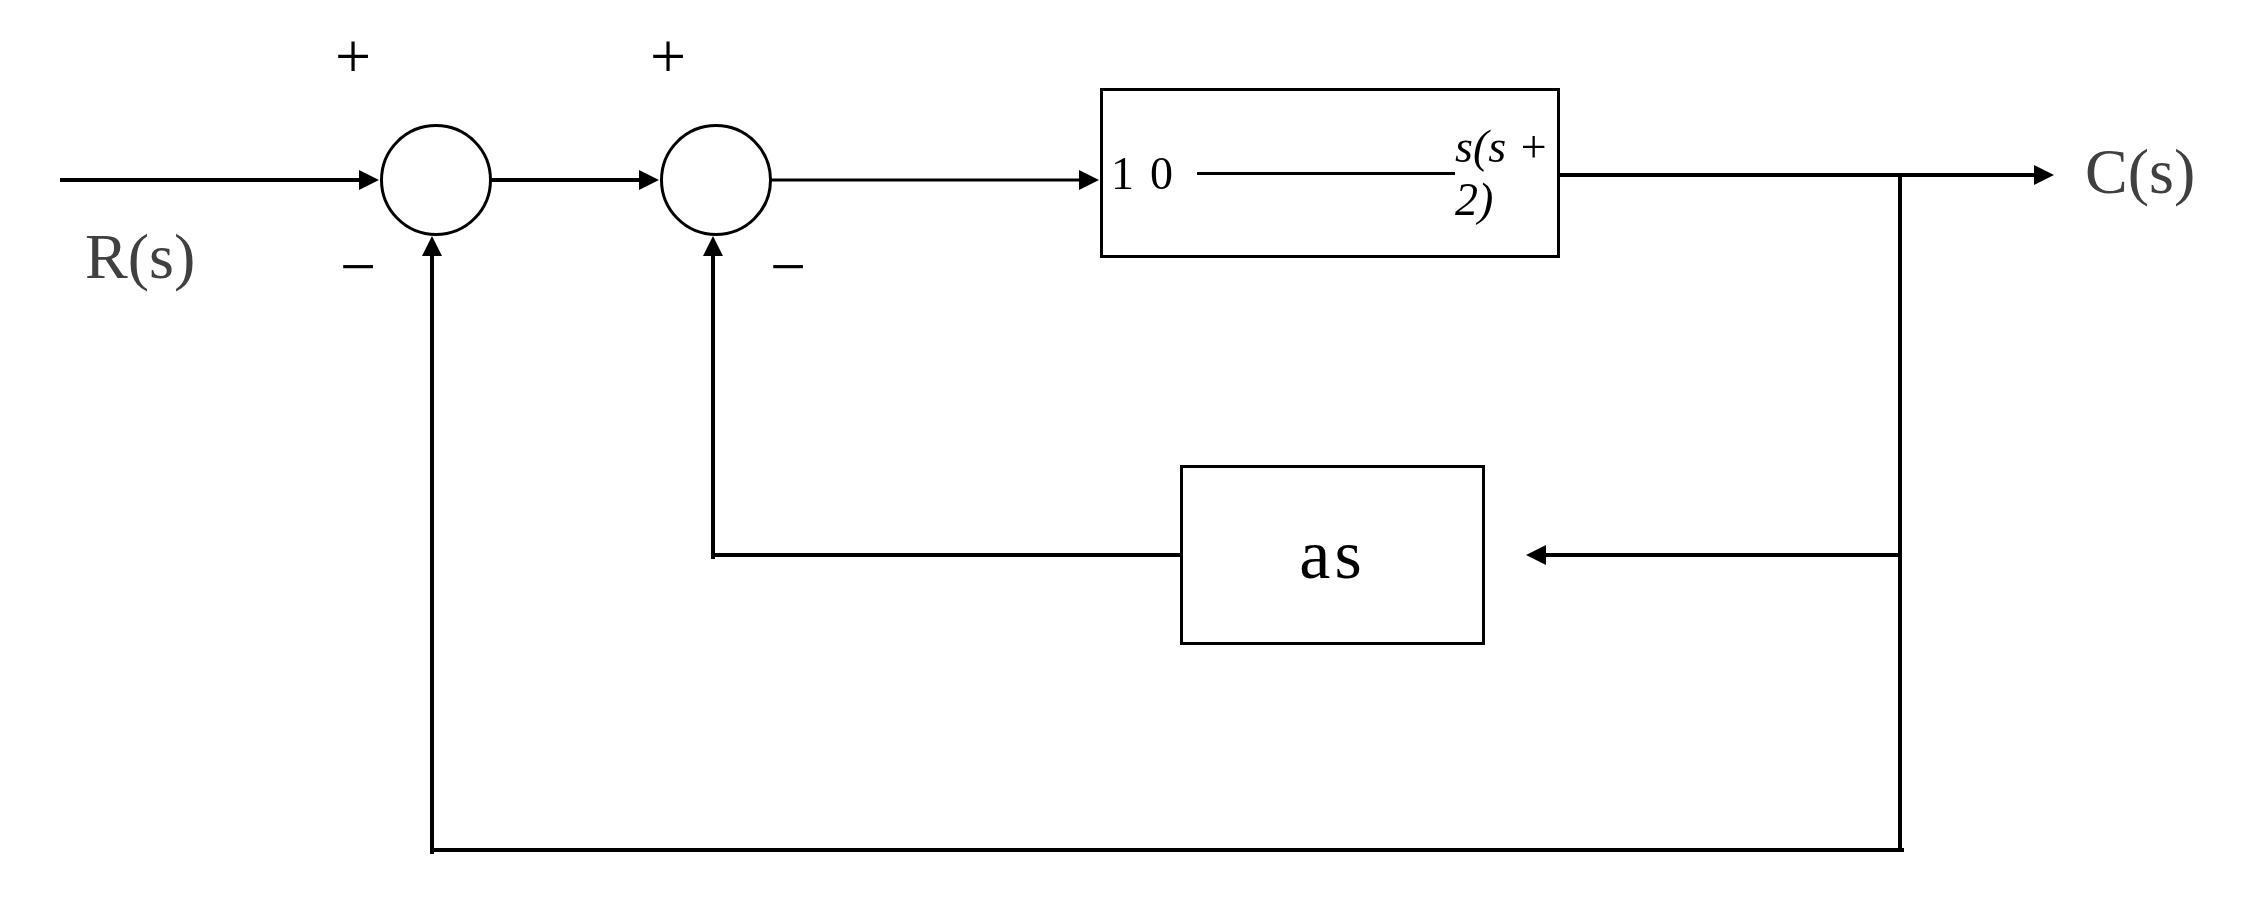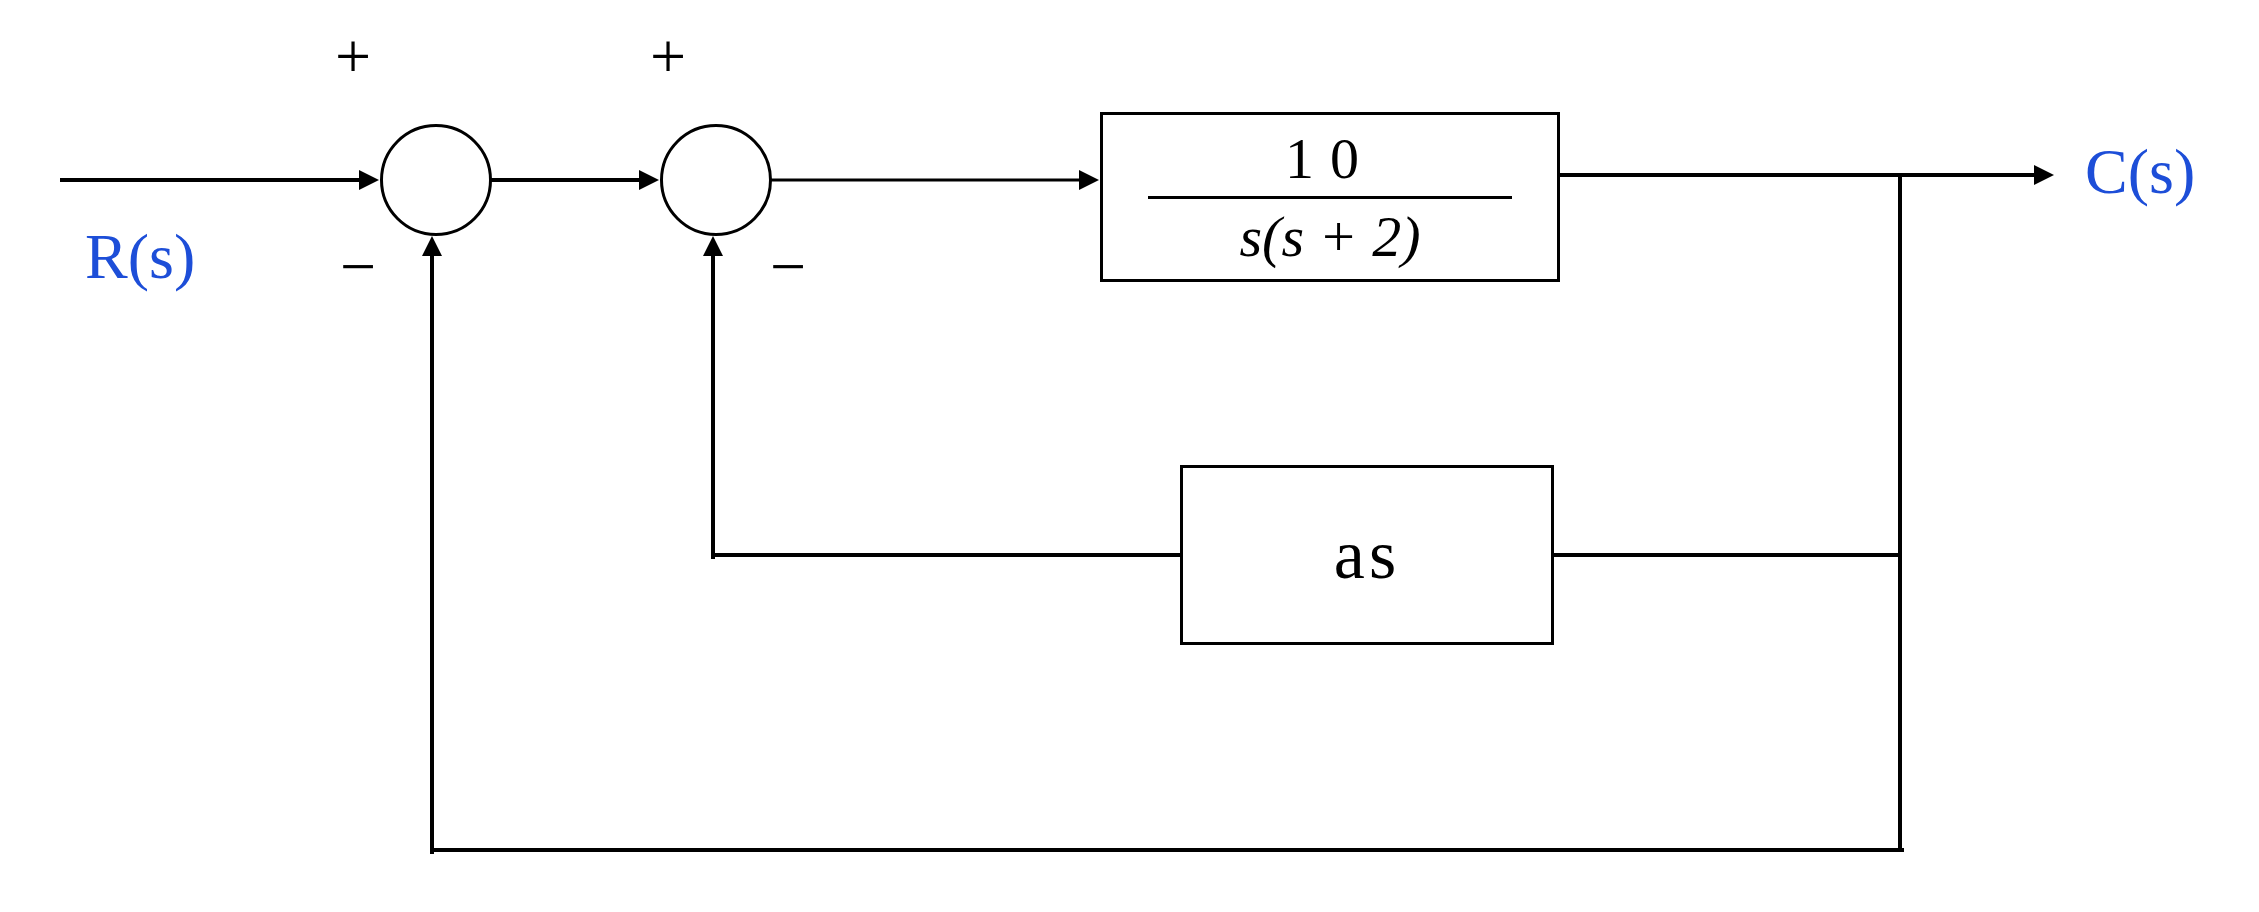--- a/index.html
+++ b/index.html
@@ -20,32 +20,31 @@
       height: 100%;
     }
     svg {
       position: absolute;
       top: 0;
       left: 0;
     }
     .label {
       position: absolute;
       font-size: 64px;
-      color: #1d4ed8;
+      color: #404040;
     }
     .tf-block {
       position: absolute;
       border: 3px solid #000;
       background: #fff;
       display: flex;
-      flex-direction: column;
+      flex-direction: row;
       align-items: center;
       justify-content: center;
-      font-size: 58px;
-      margin-top: 24px;
+      font-size: 46px;
     }
     .tf-num {
       letter-spacing: 16px;
       padding: 0 8px;
     }
     .tf-line {
       width: 80%;
       height: 0;
       border-top: 3px solid #000;
       margin: 4px 0;
@@ -112,21 +111,21 @@
   <div class="sum-circle" style="left:380px; top:124px; width:112px; height:112px;"></div>
 
   <div class="sum-circle" style="left:660px; top:124px; width:112px; height:112px;"></div>
 
   <div class="tf-block" style="left:1100px; top:88px; width:460px; height:170px;">
     <div class="tf-num">10</div>
     <div class="tf-line"></div>
     <div class="tf-den">s(s + 2)</div>
   </div>
 
-  <div class="feedback-block" style="left:1180px; top:465px; width:374px; height:180px;">
+  <div class="feedback-block" style="left:1180px; top:465px; width:305px; height:180px;">
     <span>as</span>
   </div>
 
   <div class="label" style="left:55px; top:220px;margin-left:30px;">R(s)</div>
   <div class="label" style="left:2085px; top:135px;">C(s)</div>
 
   <div class="sign" style="left:335px; top:20px;">+</div>
   <div class="sign" style="left:340px; top:230px;">−</div>
 
   <div class="sign" style="left:650px; top:20px;">+</div>

